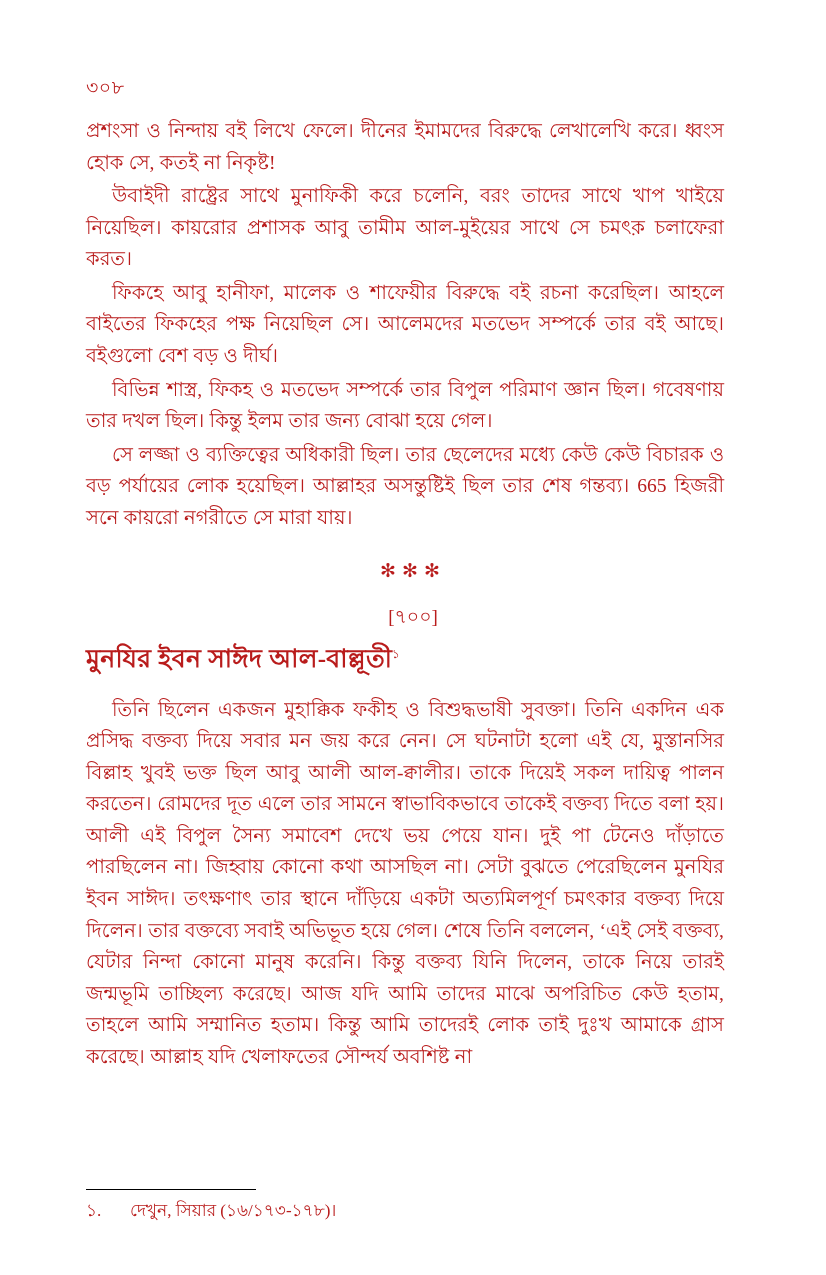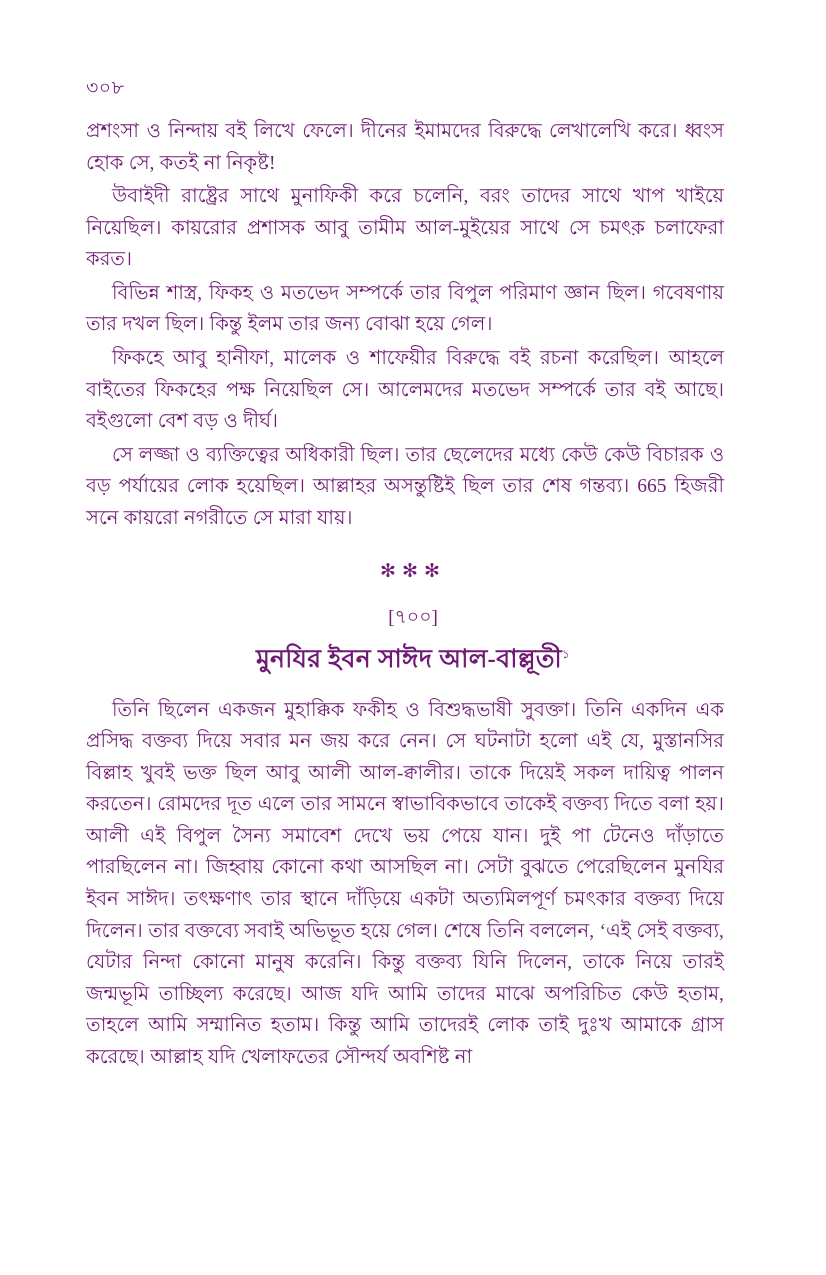--- a/index.html
+++ b/index.html
@@ -8,21 +8,21 @@
     background: #ffffff;
   }
   .page {
     position: relative;
     width: 826px;
     height: 1275px;
     background: #ffffff;
     box-sizing: border-box;
     padding: 78px 86px 40px 86px;
     font-family: "Liberation Serif", "DejaVu Serif", serif;
-    color: #701a75;
+    color: #b91c1c;
   }
   .page-number {
     font-size: 19px;
     letter-spacing: 0.5px;
     margin: 0 0 18px 0;
     line-height: 1;
   }
   .body-text {
     font-size: 19.5px;
     line-height: 1.62;
@@ -41,21 +41,21 @@
     font-size: 19px;
     letter-spacing: 6px;
     margin: 22px 0 16px 0;
   }
   .entry-number {
     text-align: center;
     font-size: 19px;
     margin: 14px 0 6px 0;
   }
   .entry-title {
-    text-align: center;
+    text-align: left;
     font-size: 25px;
     font-weight: bold;
     margin: 4px 0 14px 0;
     letter-spacing: 0.3px;
   }
   .entry-title sup {
     font-size: 12px;
     font-weight: normal;
     vertical-align: super;
   }
@@ -83,29 +83,35 @@
 </head>
 <body>
 
 <div class="page">
 
   <div class="page-number">৩০৮</div>
 
   <div class="body-text">
     <p>প্রশংসা ও নিন্দায় বই লিখে ফেলে। দীনের ইমামদের বিরুদ্ধে লেখালেখি করে। ধ্বংস হোক সে, কতই না নিকৃষ্ট!</p>
     <p class="indent">উবাইদী রাষ্ট্রের সাথে মুনাফিকী করে চলেনি, বরং তাদের সাথে খাপ খাইয়ে নিয়েছিল। কায়রোর প্রশাসক আবু তামীম আল-মুইয়ের সাথে সে চমৎক় চলাফেরা করত।</p>
+    <p class="indent">ফিকহে আবু হানীফা, মালেক ও শাফেয়ীর বিরুদ্ধে বই রচনা করেছিল। আহলে বাইতের ফিকহের পক্ষ নিয়েছিল সে। আলেমদের মতভেদ সম্পর্কে তার বই আছে। বইগুলো বেশ বড় ও দীর্ঘ।</p>
     <p class="indent">বিভিন্ন শাস্ত্র, ফিকহ ও মতভেদ সম্পর্কে তার বিপুল পরিমাণ জ্ঞান ছিল। গবেষণায় তার দখল ছিল। কিন্তু ইলম তার জন্য বোঝা হয়ে গেল।</p>
-    <p class="indent">ফিকহে আবু হানীফা, মালেক ও শাফেয়ীর বিরুদ্ধে বই রচনা করেছিল। আহলে বাইতের ফিকহের পক্ষ নিয়েছিল সে। আলেমদের মতভেদ সম্পর্কে তার বই আছে। বইগুলো বেশ বড় ও দীর্ঘ।</p>
     <p class="indent">সে লজ্জা ও ব্যক্তিত্বের অধিকারী ছিল। তার ছেলেদের মধ্যে কেউ কেউ বিচারক ও বড় পর্যায়ের লোক হয়েছিল। আল্লাহর অসন্তুষ্টিই ছিল তার শেষ গন্তব্য। 665 হিজরী সনে কায়রো নগরীতে সে মারা যায়।</p>
 
     <div class="stars">✻✻✻</div>
 
     <div class="entry-number">[৭০০]</div>
 
     <div class="entry-title">
       <span>মুনযির ইবন সাঈদ আল-বাল্লূতী</span><sup>১</sup>
     </div>
 
     <p class="indent">তিনি ছিলেন একজন মুহাক্কিক ফকীহ ও বিশুদ্ধভাষী সুবক্তা। তিনি একদিন এক প্রসিদ্ধ বক্তব্য দিয়ে সবার মন জয় করে নেন। সে ঘটনাটা হলো এই যে, মুস্তানসির বিল্লাহ খুবই ভক্ত ছিল আবু আলী আল-ক্বালীর। তাকে দিয়েই সকল দায়িত্ব পালন করতেন। রোমদের দূত এলে তার সামনে স্বাভাবিকভাবে তাকেই বক্তব্য দিতে বলা হয়। আলী এই বিপুল সৈন্য সমাবেশ দেখে ভয় পেয়ে যান। দুই পা টেনেও দাঁড়াতে পারছিলেন না। জিহ্বায় কোনো কথা আসছিল না। সেটা বুঝতে পেরেছিলেন মুনযির ইবন সাঈদ। তৎক্ষণাৎ তার স্থানে দাঁড়িয়ে একটা অত্যমিলপূর্ণ চমৎকার বক্তব্য দিয়ে দিলেন। তার বক্তব্যে সবাই অভিভূত হয়ে গেল। শেষে তিনি বললেন, ‘এই সেই বক্তব্য, যেটার নিন্দা কোনো মানুষ করেনি। কিন্তু বক্তব্য যিনি দিলেন, তাকে নিয়ে তারই জন্মভূমি তাচ্ছিল্য করেছে। আজ যদি আমি তাদের মাঝে অপরিচিত কেউ হতাম, তাহলে আমি সম্মানিত হতাম। কিন্তু আমি তাদেরই লোক তাই দুঃখ আমাকে গ্রাস করেছে। আল্লাহ যদি খেলাফতের সৌন্দর্য অবশিষ্ট না</p>
   </div>
 
+  <div class="footnote-area">
+    <hr class="footnote-rule">
+    <div class="footnote">
+      <span class="fn-marker">১.</span><span>দেখুন, সিয়ার (১৬/১৭৩-১৭৮)।</span>
+    </div>
+  </div>
 
 </div>
 
 </body></html>

